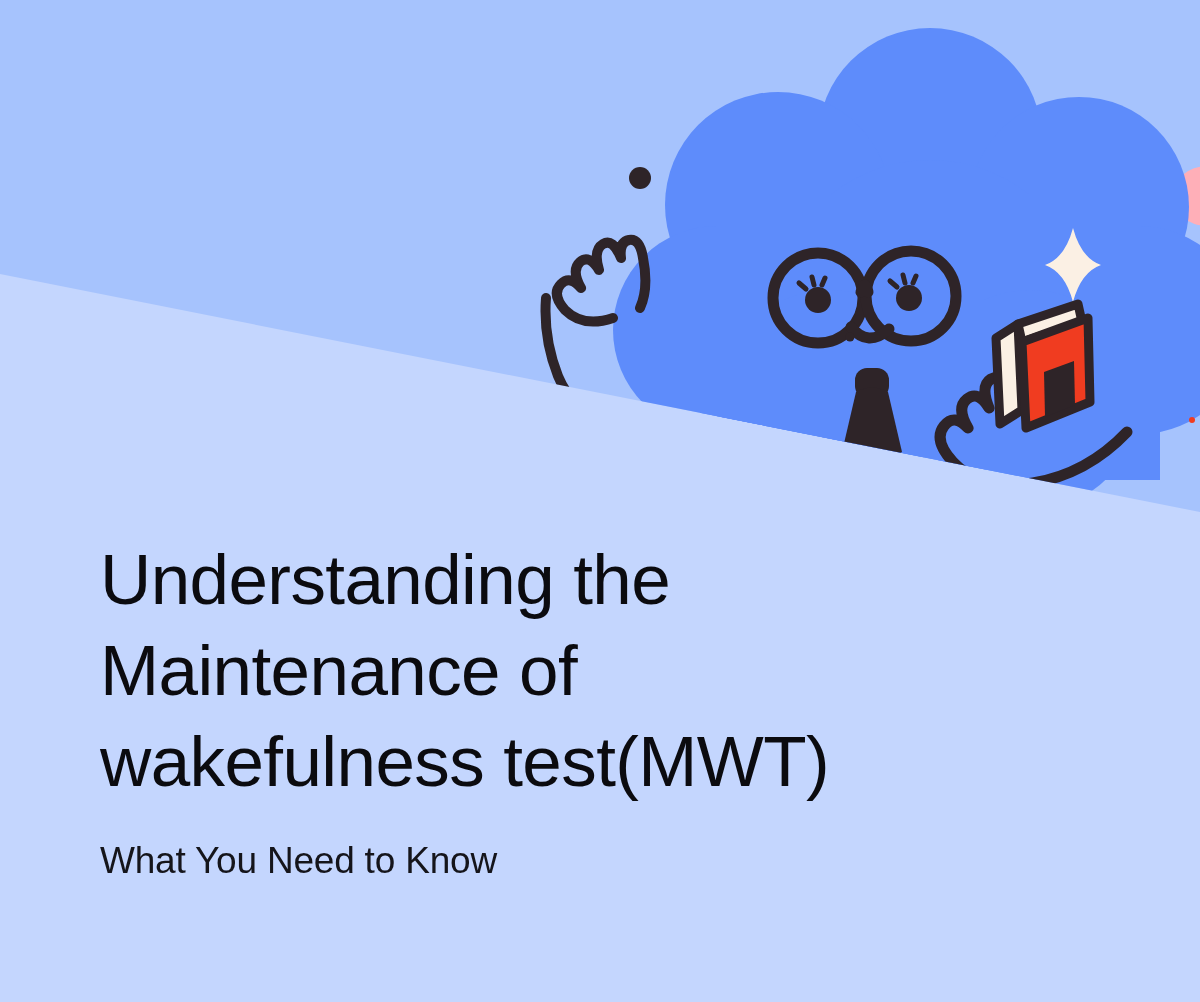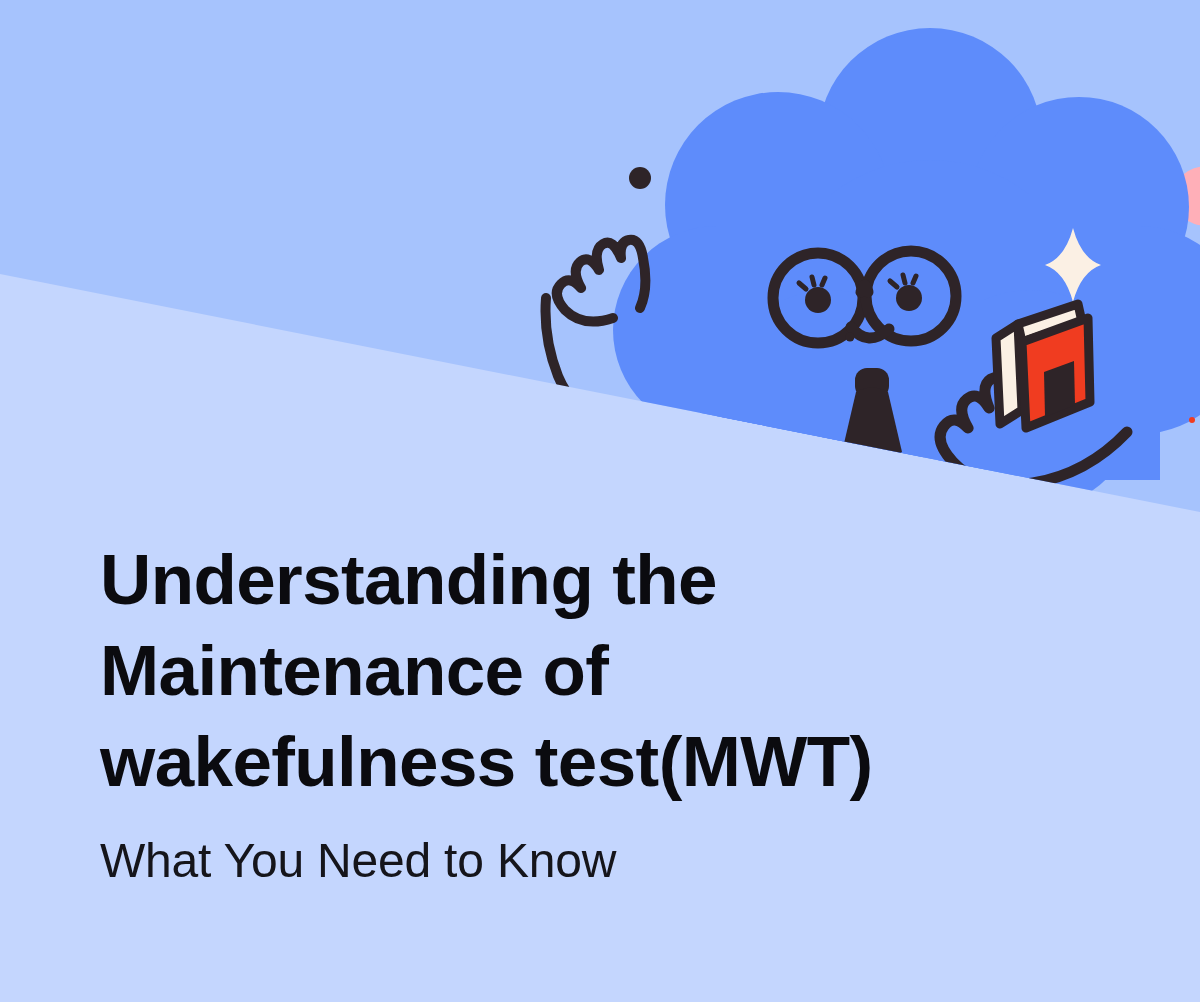--- a/index.html
+++ b/index.html
@@ -48,28 +48,28 @@
   .text-block {
     position: absolute;
     left: 100px;
     top: 534px;
     width: 960px;
   }
   .headline {
     margin: 0;
     font-size: 71px;
     line-height: 91px;
-    font-weight: 700;
+    font-weight: 400;
     letter-spacing: -0.6px;
     color: #0b0b0f;
     white-space: pre-line;
   }
   .subhead {
     margin: 24px 0 0 0;
-    font-size: 48px;
+    font-size: 37px;
     line-height: 60px;
     font-weight: 400;
     letter-spacing: -0.2px;
     color: #15151b;
   }
 </style>
 </head>
 <body>
 
 <div id="poster">

